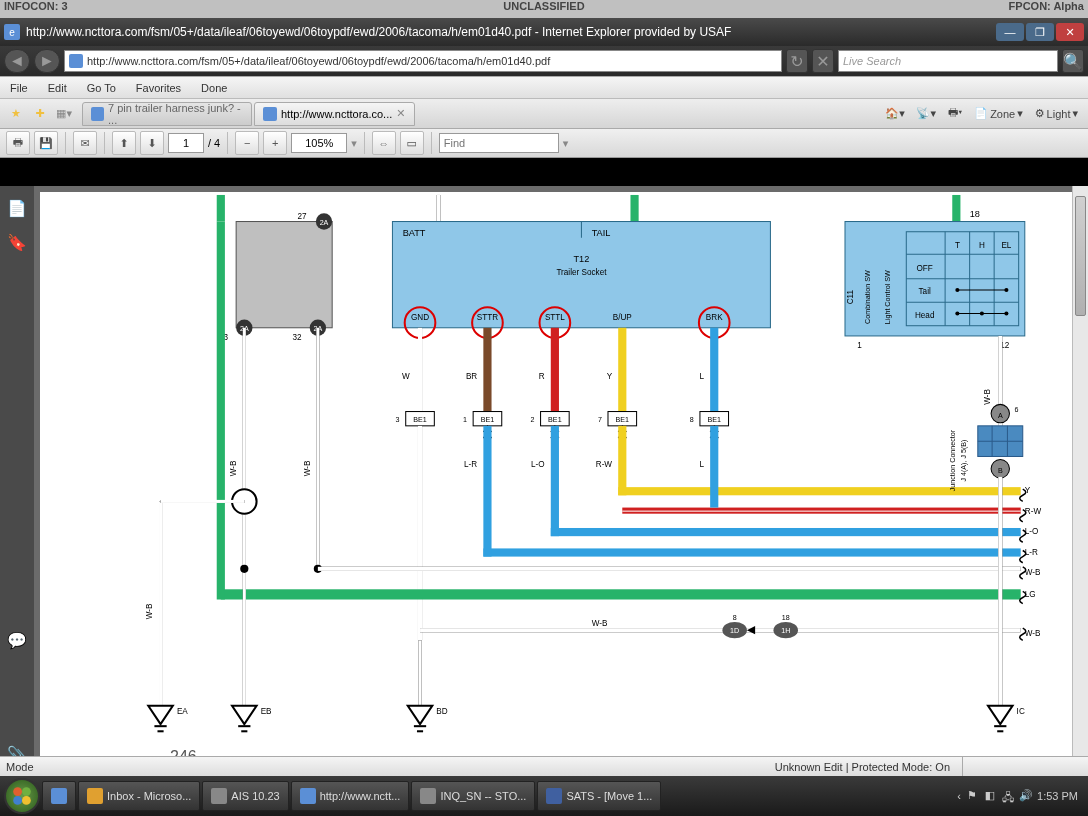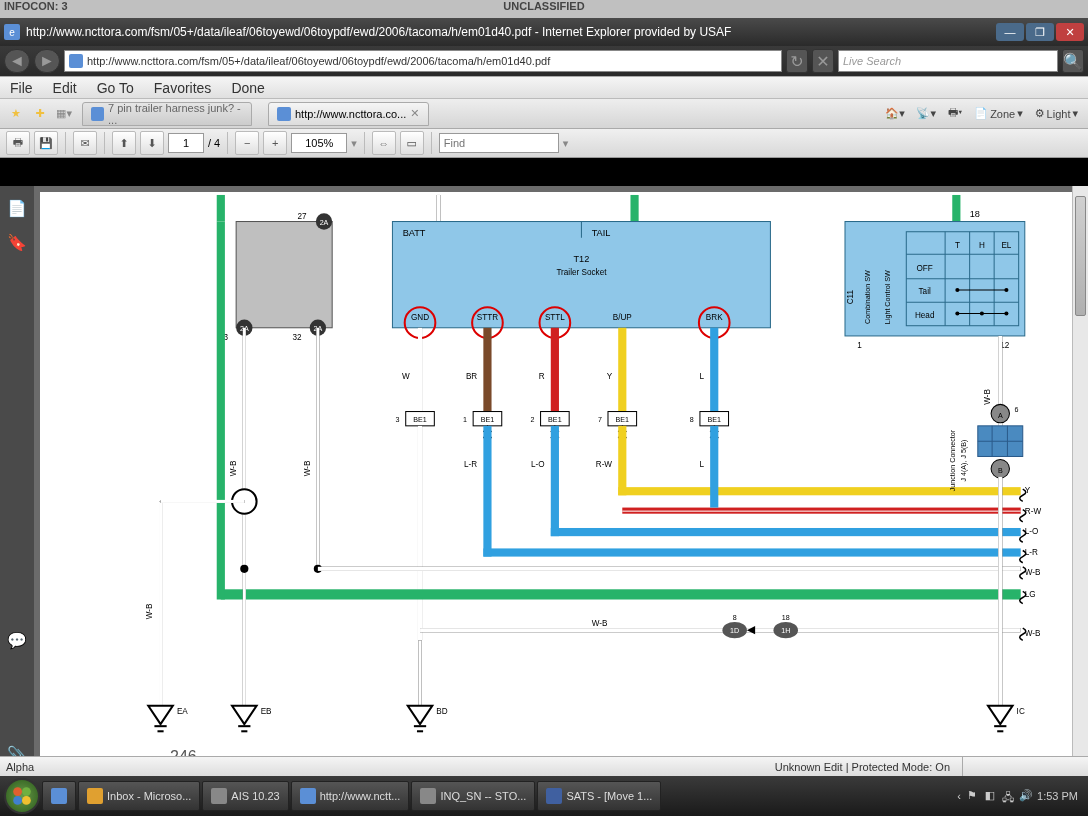--- a/index.html
+++ b/index.html
@@ -20,27 +20,27 @@
 .winbtn.min { background:#4a6a8a;} .winbtn.max{background:#4a6a8a;} .winbtn.close{background:#c04040;}
 
 
 .addrrow { height:30px; background: linear-gradient(#3a3a3a,#2a2a2a); display:flex; align-items:center; padding:0 4px; gap:4px;}
 .navbtn { width:26px; height:24px; background:#555; border:1px solid #333; border-radius:12px; display:flex; align-items:center; justify-content:center; color:#999;}
 .addrbox { flex:1; height:22px; background:#fff; border:1px solid #888; display:flex; align-items:center; padding:0 4px; font-size:11px; color:#333;}
 .addrbox .eicon{width:14px;height:14px;background:#5b8fd6;border-radius:2px;margin-right:4px;}
 .searchbox { width:220px; height:22px; background:#fff; border:1px solid #888; display:flex; align-items:center; padding:0 4px; font-size:11px; color:#999; font-style:italic;}
 
 
-.menubar { height:22px; background:linear-gradient(#f5f5f5,#e0e0e0); display:flex; align-items:center; font-size:14px; color:#333; border-top:1px solid #aaa;}
+.menubar { height:22px; background:linear-gradient(#f5f5f5,#e0e0e0); display:flex; align-items:center; font-size:11px; color:#333; border-top:1px solid #aaa;}
 .menubar span { padding:0 10px; }
 
 
 .tabrow { height:30px; background:linear-gradient(#eee,#d5d5d5); display:flex; align-items:center; padding:0 4px; font-size:11px; border-top:1px solid #bbb;}
 .tabrow .star { width:20px; height:20px; color:#f0c040; margin:0 2px; display:flex;align-items:center;justify-content:center;}
-.tabrow .tabs { display:flex; margin-left:6px;gap:14px;}
+.tabrow .tabs { display:flex; margin-left:6px;}
 .tab { height:24px; padding:0 8px; background:linear-gradient(#f5f5f5,#ddd); border:1px solid #aaa; border-radius:3px 3px 0 0; display:flex; align-items:center; gap:4px; margin-right:2px; max-width:170px;}
 .tab.inactive { background:linear-gradient(#e5e5e5,#ccc); color:#666;}
 .tab .ticon{width:14px;height:14px;background:#5b8fd6;border-radius:2px;}
 .tab .tx{width:10px;color:#888;}
 .tabrow .spacer{flex:1;}
 .tabrow .rbtn { padding:0 6px; height:22px; display:flex; align-items:center; gap:2px; color:#444;}
 
 
 .pdftb { height:30px; background:linear-gradient(#f0f0f0,#d8d8d8); border-top:1px solid #aaa; border-bottom:1px solid #999; display:flex; align-items:center; padding:0 6px; gap:4px; font-size:11px;}
 .pdfbtn { width:24px; height:24px; border:1px solid #bbb; background:linear-gradient(#fff,#e0e0e0); border-radius:2px; display:flex; align-items:center; justify-content:center; color:#555;}
@@ -78,20 +78,21 @@
 .t8 { font:8px Arial; }
 .t7 { font:7px Arial; }
 .pagenum { position:absolute; left:130px; bottom:4px; font:16px Arial; color:#555;}
 </style>
 </head>
 <body>
 
 <div class="secbar">
   <div class="left">INFOCON: 3</div>
   <div class="center">UNCLASSIFIED</div>
+  <div class="right">FPCON: Alpha</div>
 </div>
 
 <div class="titlebar">
   <div class="icon">e</div>
   <div class="title">http://www.ncttora.com/fsm/05+/data/ileaf/06toyewd/06toypdf/ewd/2006/tacoma/h/em01d40.pdf - Internet Explorer provided by USAF</div>
   <div class="winbtns">
     <div class="winbtn min">—</div>
     <div class="winbtn max">❐</div>
     <div class="winbtn close">✕</div>
   </div>
@@ -409,21 +410,21 @@
     <div class="scrollv">
         <div class="thumb"></div>
       </div>
     <div class="scrollh">
         <div class="thumb"></div>
       </div>
   </div>
 </div>
 
 <div class="iestatus" style="position:absolute;left:0;right:0;bottom:40px;">
-  <div class="st1">Alpha</div>
+  <div class="st1">Mode</div>
   <div class="st2">Unknown Edit | Protected Mode: On</div>
   <div style="width:120px;border-left:1px solid #aaa;height:100%;"></div>
 </div>
 
 <div class="taskbar">
   <div class="startorb">
     <svg width="22" height="22" viewBox="0 0 20 20">
         <circle cx="6" cy="6" r="4" fill="#e06030"></circle>
         <circle cx="14" cy="6" r="4" fill="#70b040"></circle>
         <circle cx="6" cy="14" r="4" fill="#4080d0"></circle>

